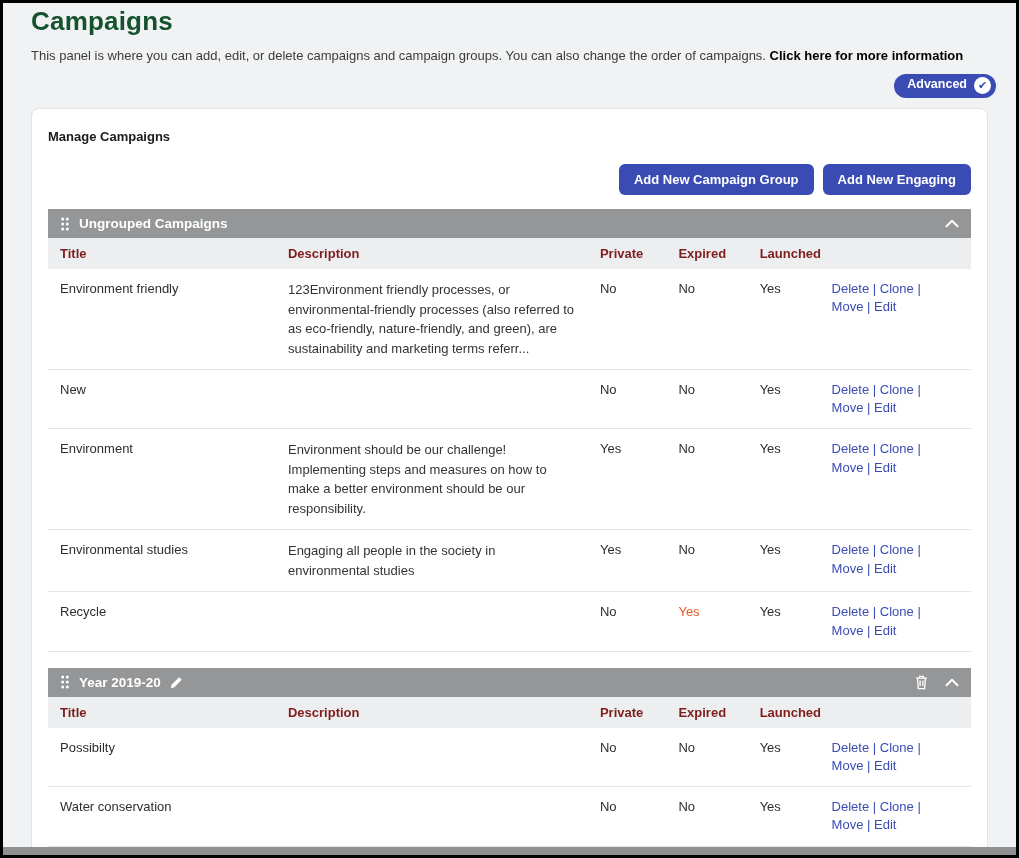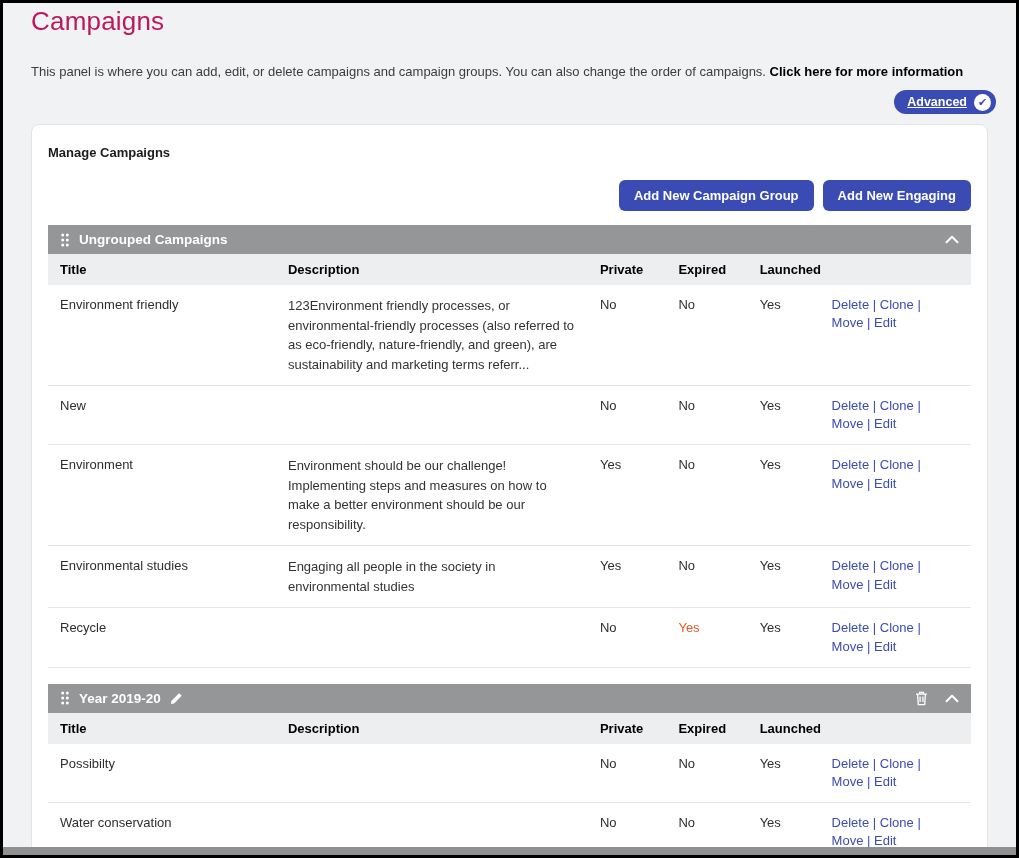--- a/index.html
+++ b/index.html
@@ -8,32 +8,32 @@
   .frame {
     width: 1019px; height: 858px;
     border: 3px solid #000;
     background: #f1f2f3;
     position: relative;
     overflow: hidden;
   }
   .page { padding: 4px 28px 0 28px; }
 
   h1[data-name="page-title"] {
-    font-size: 26px; font-weight: 400; color: #be185d;
-    line-height: 1.15; margin-bottom: 26px; letter-spacing: .2px;
+    font-size: 26px; font-weight: 700; color: #14532d;
+    line-height: 1.15; margin-bottom: 10px; letter-spacing: .2px;
   }
   .desc { font-size: 13px; color: #3c3c3c; line-height: 1.4; }
   .more-info { color: #000; font-weight: 700; text-decoration: none; cursor: pointer; }
 
   .adv-row { display: flex; justify-content: flex-end; margin: 9px -8px 0 0; }
   .adv-btn {
-    display: inline-flex; align-items: center; gap: 7px;
+    display: inline-flex; align-items: flex-start; gap: 7px;
     background: var(--accent); color: #fff; border: none; border-radius: 13px;
     padding: 3px 5px 3px 13px; font-size: 12.5px; font-weight: 700;
-    font-family: inherit; cursor: pointer; height: 24px; text-decoration: underline;
+    font-family: inherit; cursor: pointer; height: 24px;
   }
   .adv-check {
     background: #fff; color: var(--accent); width: 17px; height: 17px;
     border-radius: 50%; display: inline-flex; align-items: center;
     justify-content: center; font-size: 11px; font-weight: 700;
   }
 
   .card {
     background: #fff; border: 1px solid #e2e4e6; border-radius: 8px;
     margin-top: 10px; padding: 18px 16px 24px 16px;
@@ -52,21 +52,21 @@
     background: var(--group-bg); color: #fff;
     font-weight: 700; font-size: 13.5px;
     padding: 0 12px; height: 29px;
   }
   .gspacer { flex: 1; }
   .ghandle, .gicon { display: inline-flex; align-items: center; color: #fff; cursor: pointer; }
   .gtrash { margin-right: 8px; }
 
   table.ctable { width: 100%; border-collapse: collapse; table-layout: fixed; }
   thead th {
-    background: var(--thead-bg); text-align: left; font-size: 13px; color: #000000;
+    background: var(--thead-bg); text-align: left; font-size: 13px; color: #7f1d1d;
     padding: 8px 12px; font-weight: 700;
   }
   tbody td {
     font-size: 13px; color: #2e2e2e; padding: 11px 12px;
     vertical-align: top; border-bottom: 1px solid #e4e5e7; line-height: 1.35;
   }
   td.c-desc { line-height: 1.5; color: #333; }
   td.expired-yes { color: var(--expired); }
   td.c-actions { line-height: 1.4; }
   .action-link { color: var(--accent); text-decoration: none; cursor: pointer; margin-top: 17px; }

